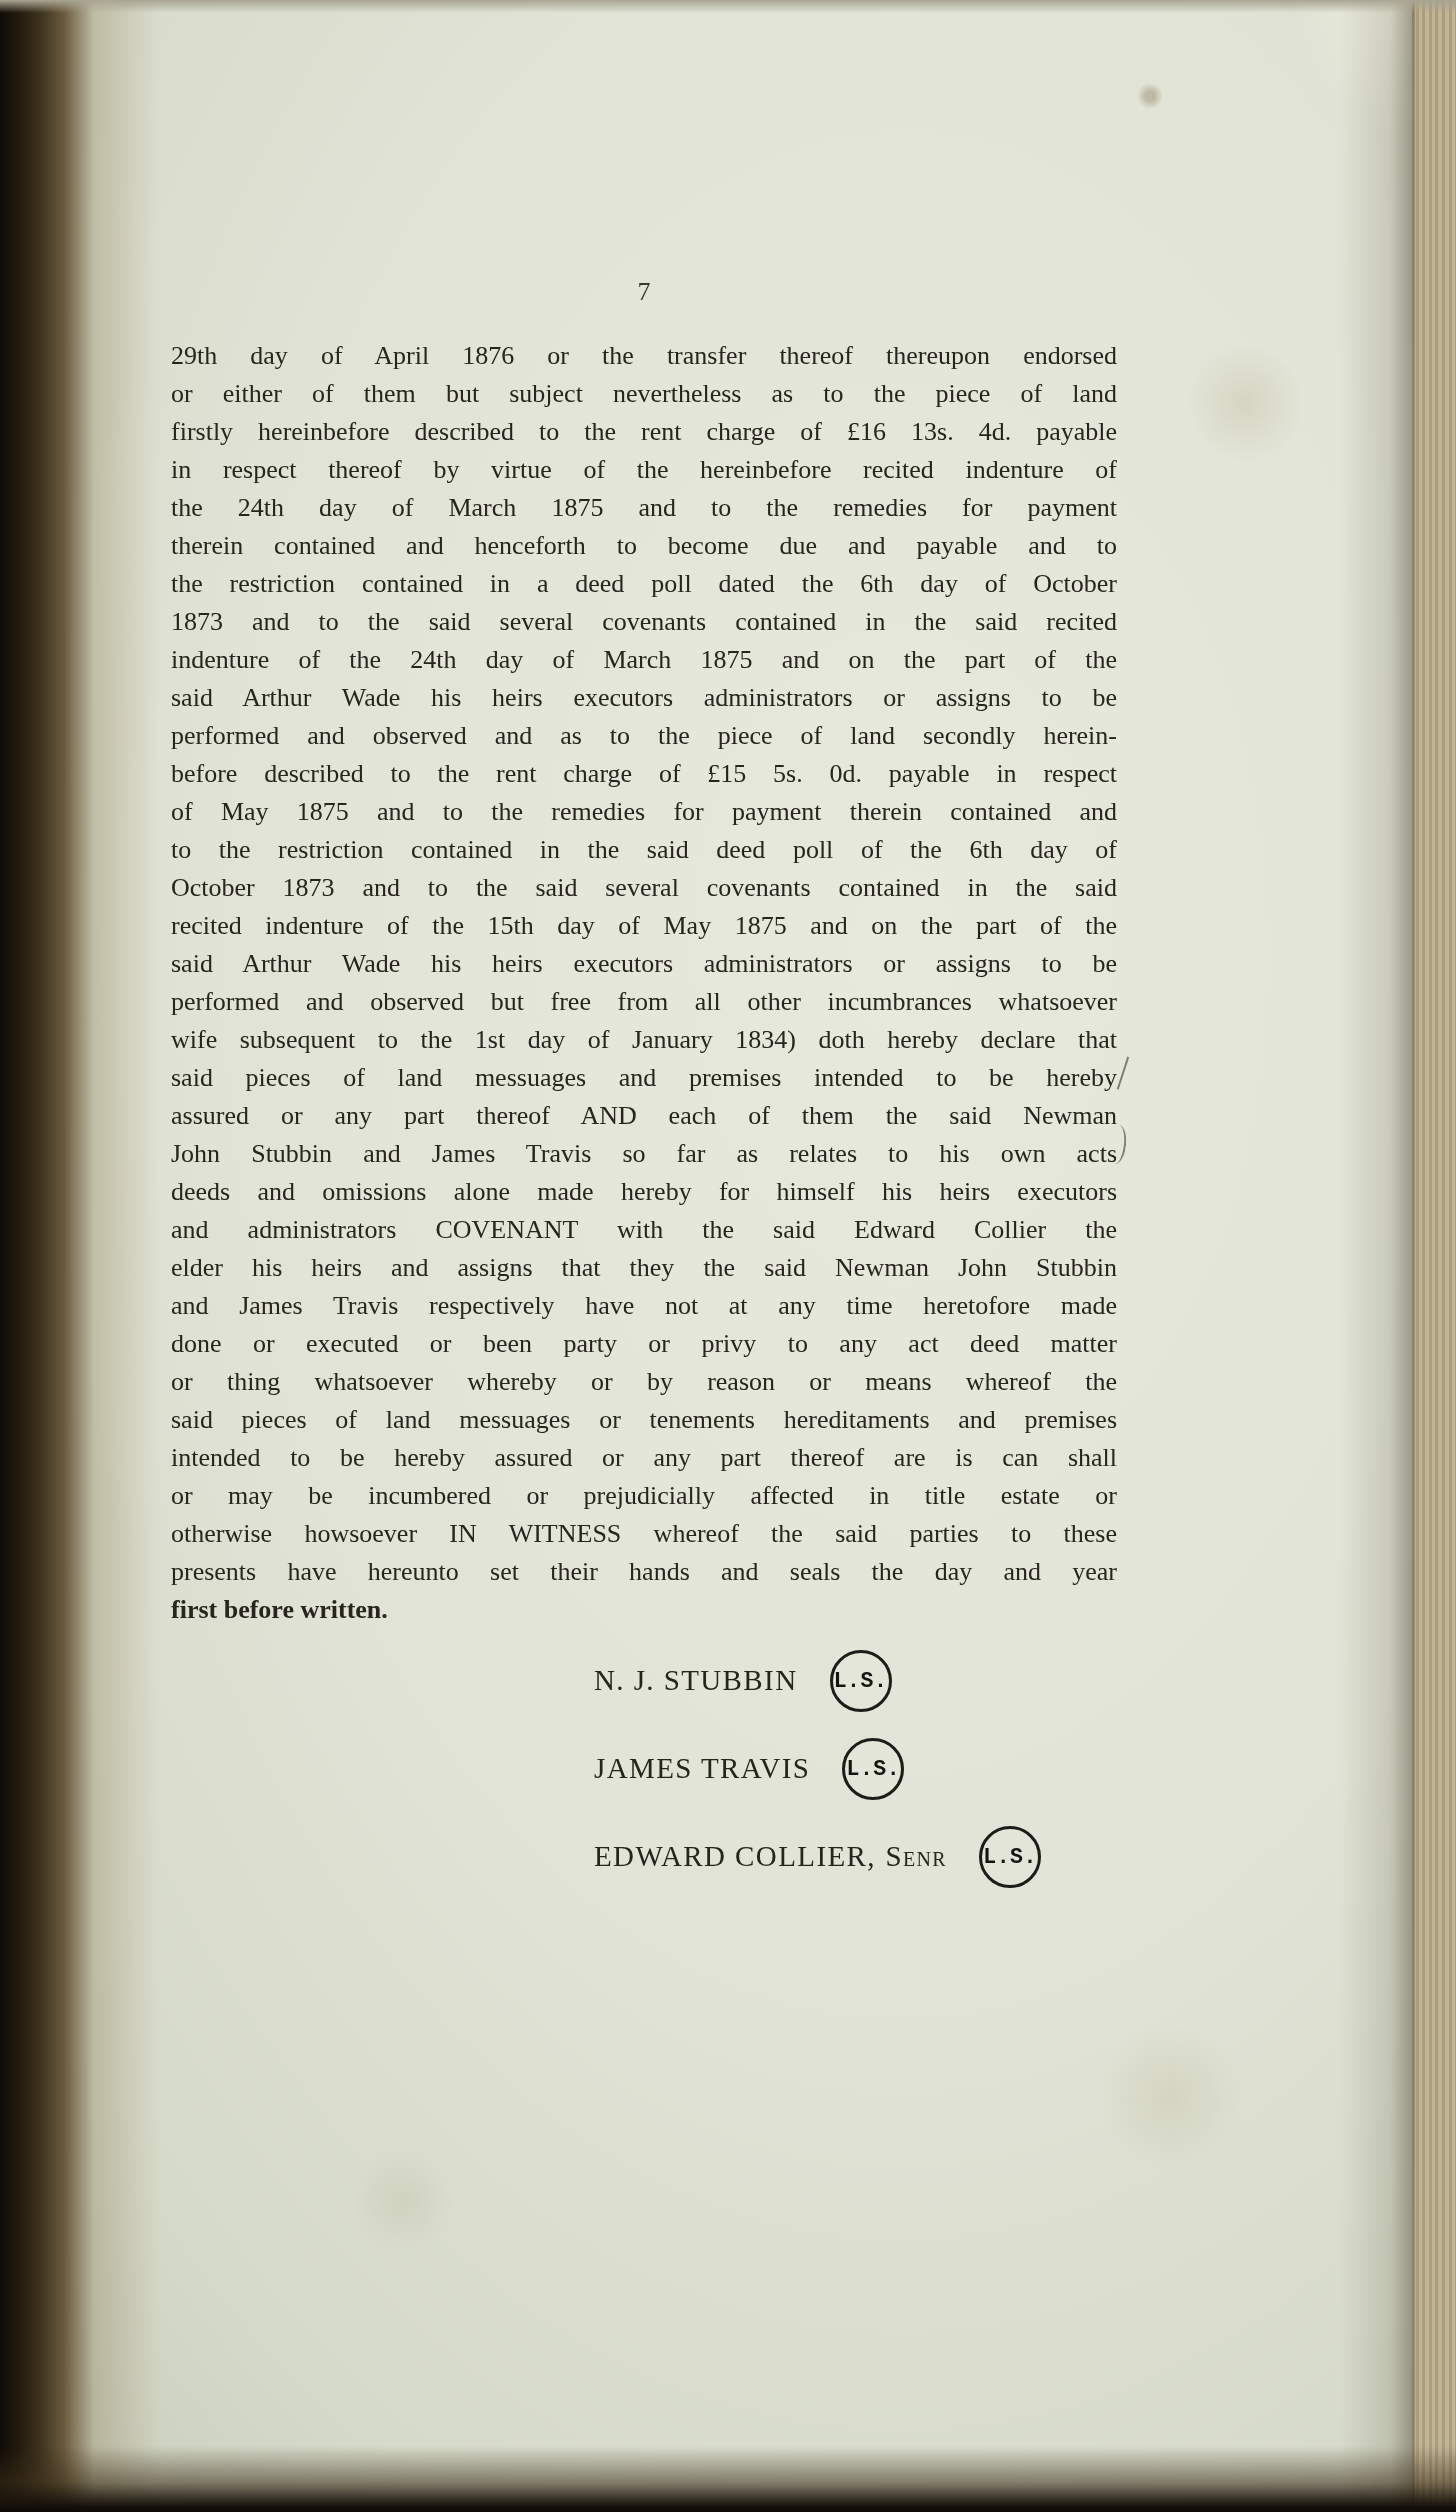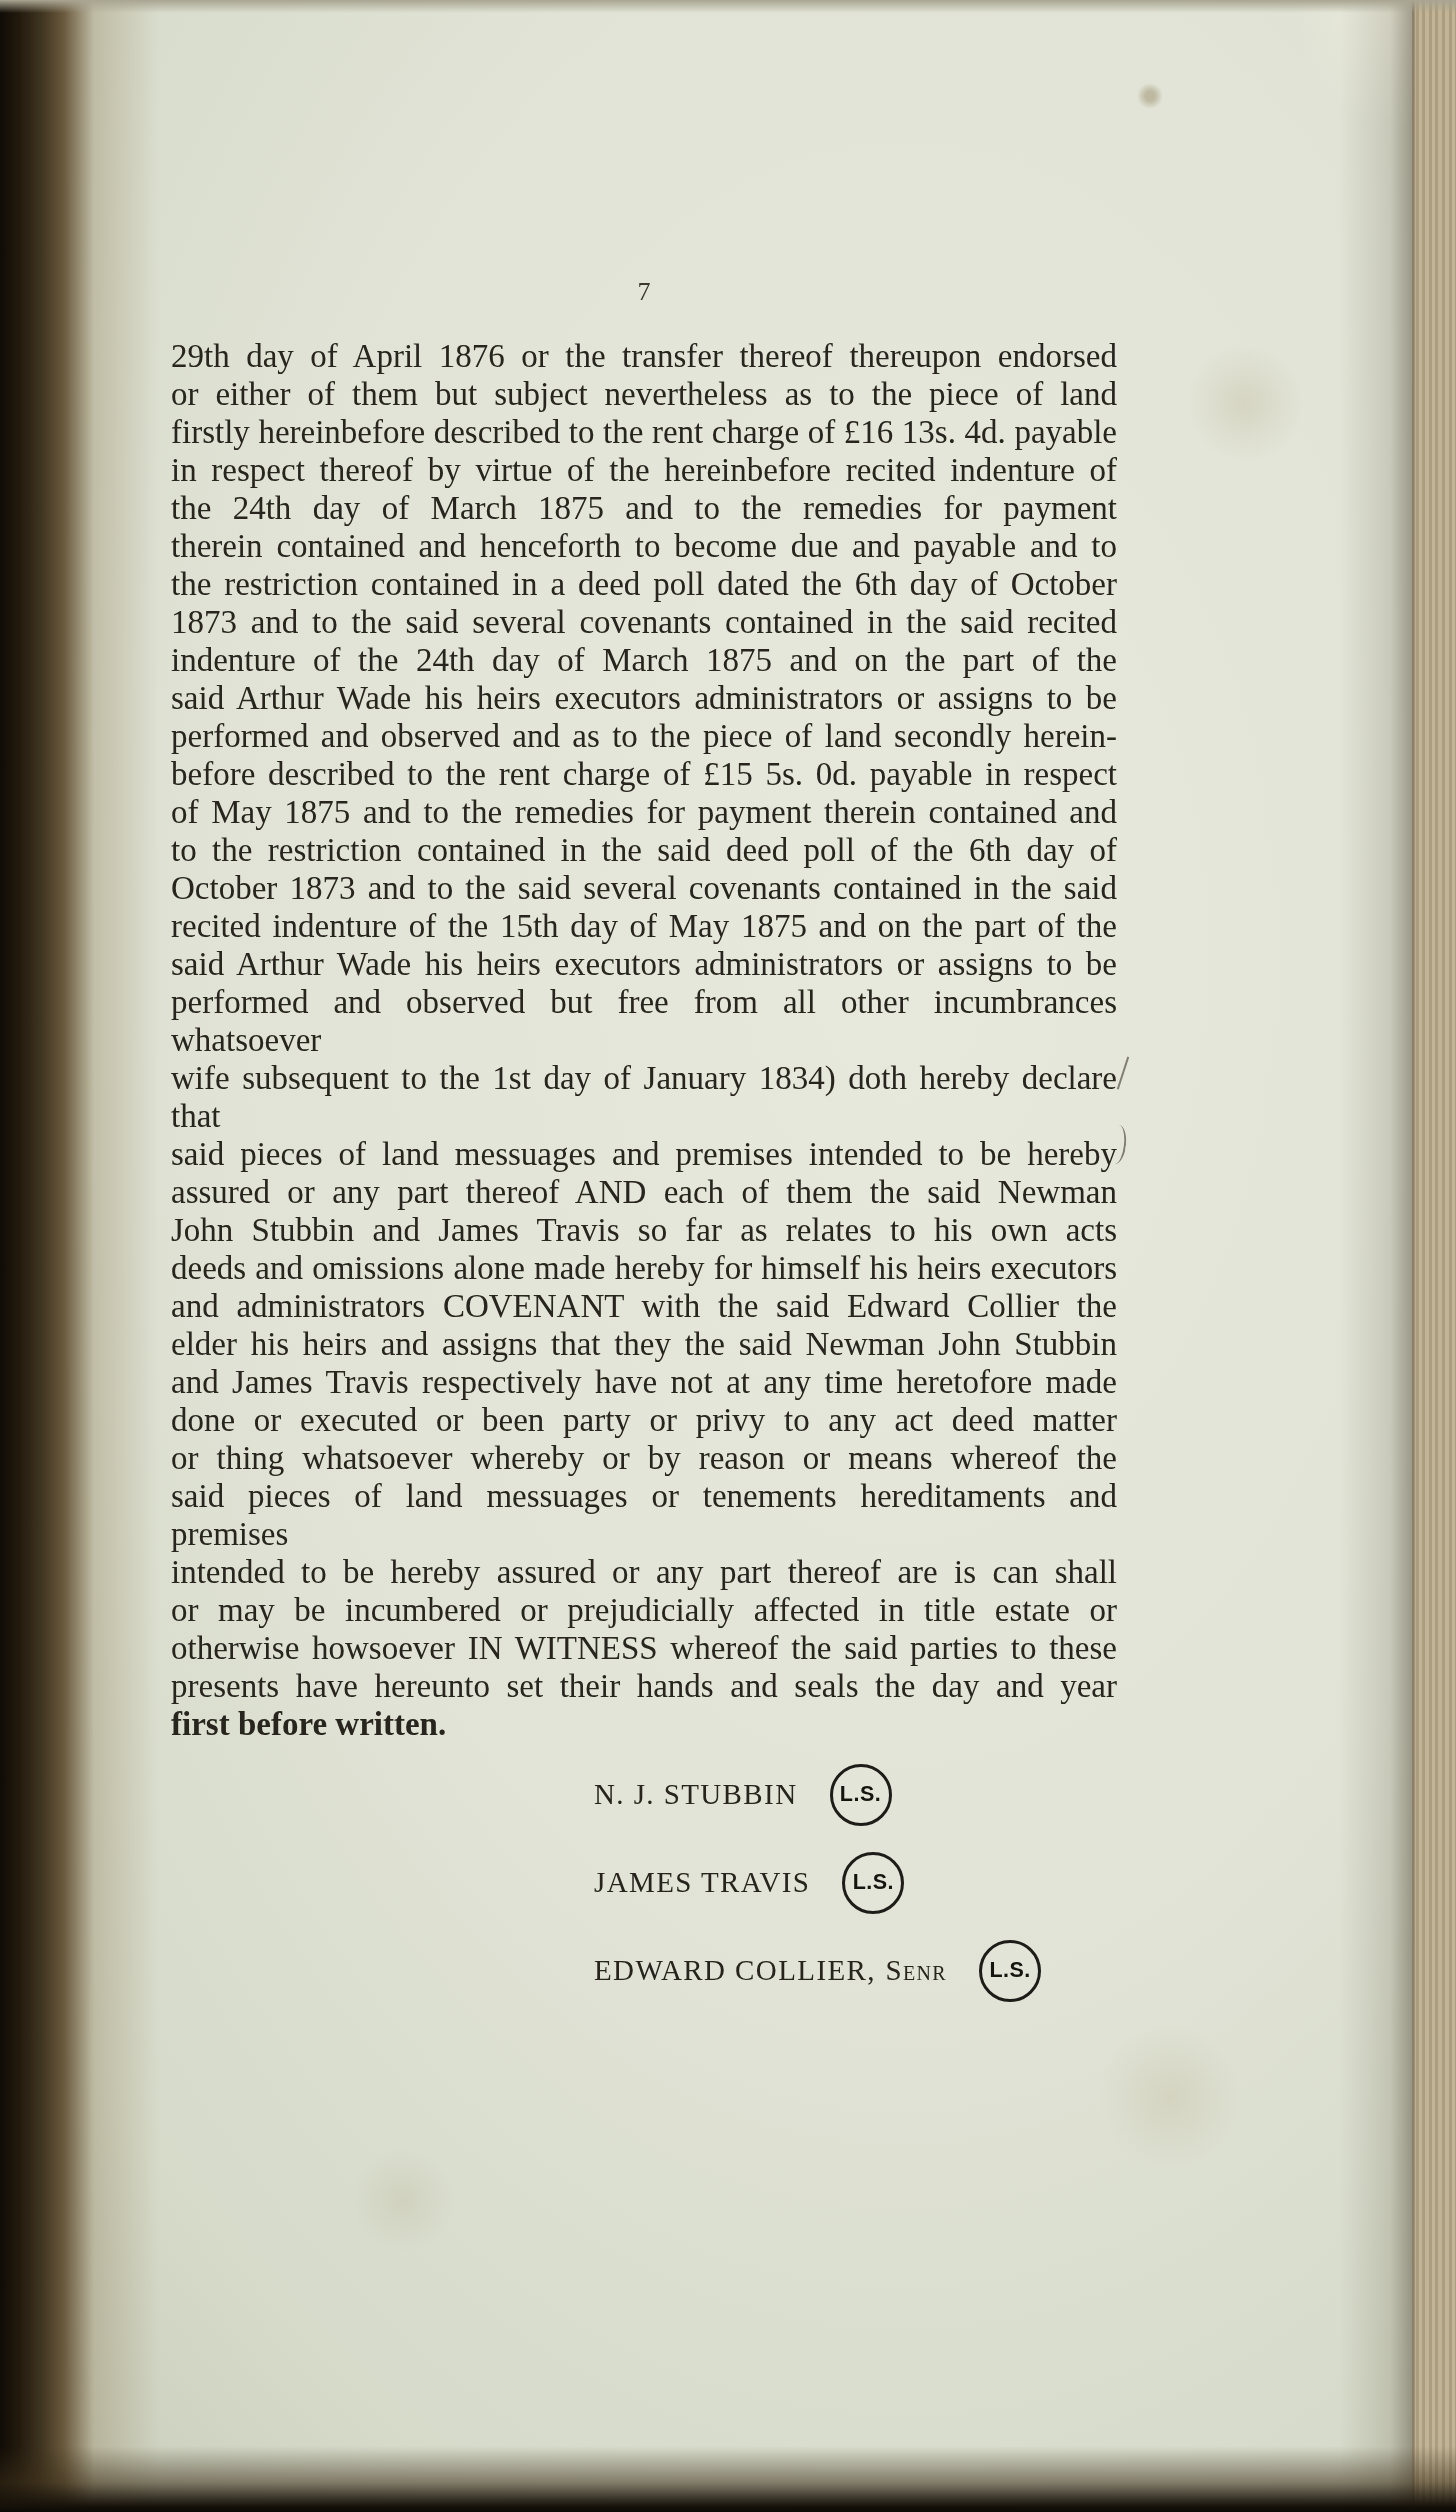--- a/index.html
+++ b/index.html
@@ -66,21 +66,21 @@
     top: 277px;
     width: 946px;
   }
   .page-number {
     text-align: center;
     font-size: 26px;
     color: #3a372e;
     margin-bottom: 30px;
   }
   .deed-text {
-    font-size: 33px;
+    font-size: 26px;
     line-height: 38px;
     color: #27251e;
   }
   .deed-text .line {
     text-align: justify;
     text-align-last: justify;
     white-space: normal;
   }
   .deed-text .line.last {
     text-align-last: left;
@@ -113,21 +113,21 @@
   .sig-name .suffix:empty { display: none; }
   .seal {
     width: 56px; height: 56px;
     border: 3.7px solid #1e1c18;
     border-radius: 50%;
     display: flex; align-items: center; justify-content: center;
     flex: 0 0 auto;
     background: rgba(255,255,255,0.04);
   }
   .seal-text {
-    font-family: Liberation Sans, sans-serif;
+    font-family: Liberation Mono, monospace;
     font-weight: bold;
     font-size: 21.5px;
     letter-spacing: 0.5px;
     color: #16140f;
   }
 
   
   .ink-mark { position: absolute; pointer-events: none; opacity: .65; }
   .mark-1 {
     left: 1122px; top: 1056px; width: 1.9px; height: 34px;

